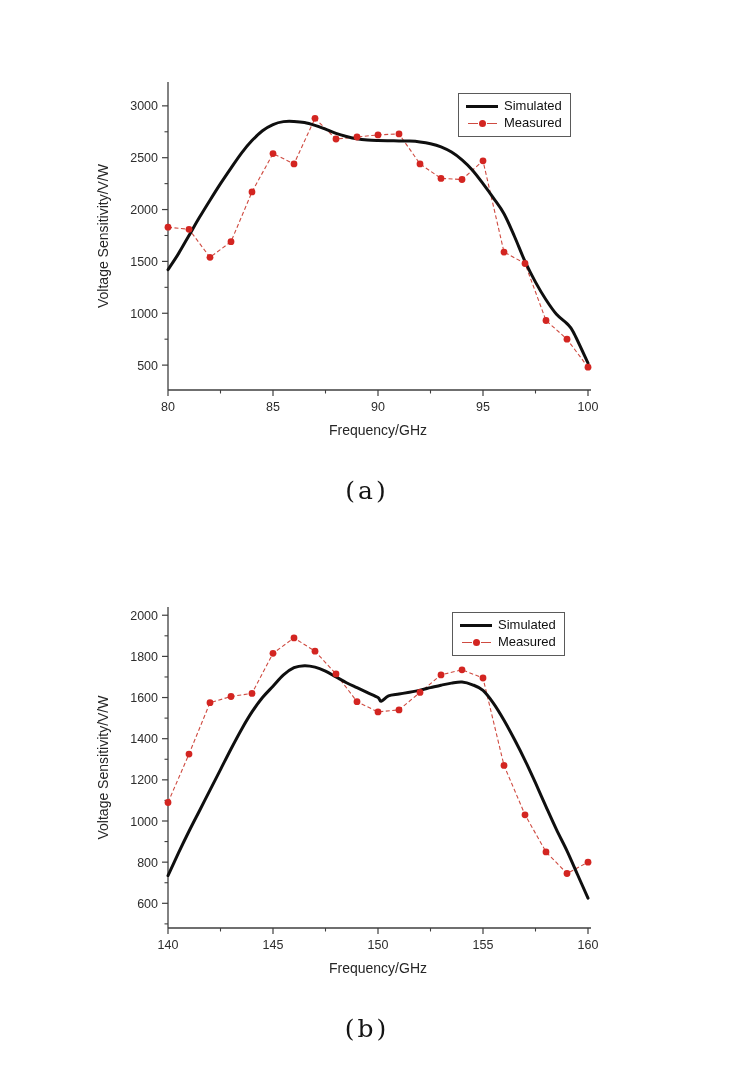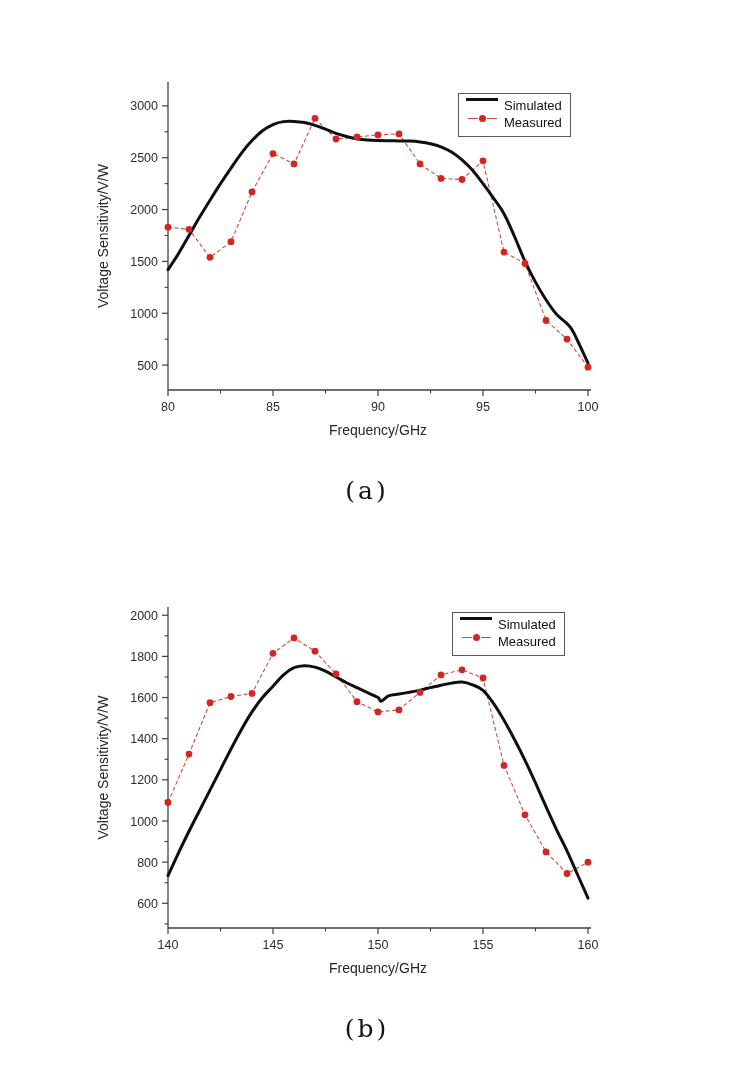--- a/index.html
+++ b/index.html
@@ -10,21 +10,21 @@
   #svg-b{top:540px;}
   svg text{font-family:"Liberation Sans",sans-serif;fill:#2d2d2d;}
   svg .tick-label{font-size:12.5px;}
   svg .axis-title{font-size:14px;fill:#262626;}
 
   .legend{position:absolute;background:#ffffff;border:1px solid #5a5a5a;
           padding:4px 8px 5px 7px;display:flex;flex-direction:column;gap:1px;
           font-size:13px;color:#101010;line-height:16px;}
   #legend-a{left:458px;top:93px;}
   #legend-b{left:452px;top:612px;}
-  .legend-row{display:flex;align-items:flex-start;height:16px;}
+  .legend-row{display:flex;align-items:center;height:16px;}
   .sw{width:32px;display:flex;align-items:center;justify-content:center;
       margin-right:6px;flex:none;}
   .line-sim{display:block;width:32px;height:3px;background:#0f0f0f;}
   .seg{display:block;width:10px;height:0;border-top:1.5px solid #cf4b41;}
   .dot{display:block;width:7px;height:7px;border-radius:50%;background:#d32521;margin:0 1px;}
   .legend-label{white-space:nowrap;}
 
   .caption{position:absolute;left:0;width:734px;text-align:center;
            font-family:"DejaVu Serif",serif;font-size:25px;color:#141414;
            letter-spacing:3px;}

